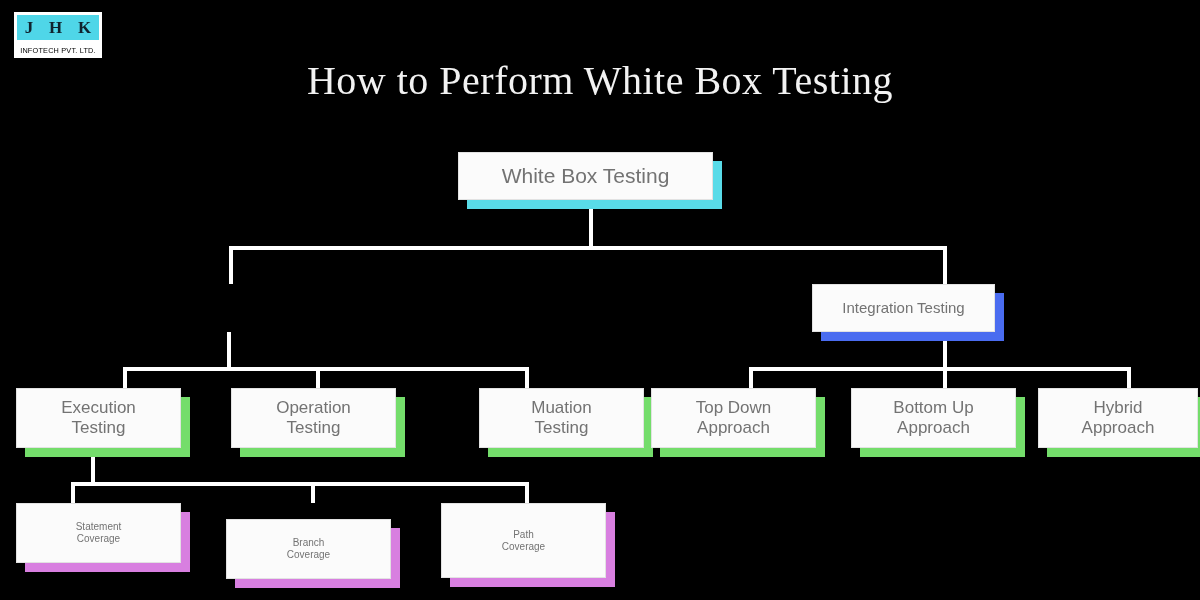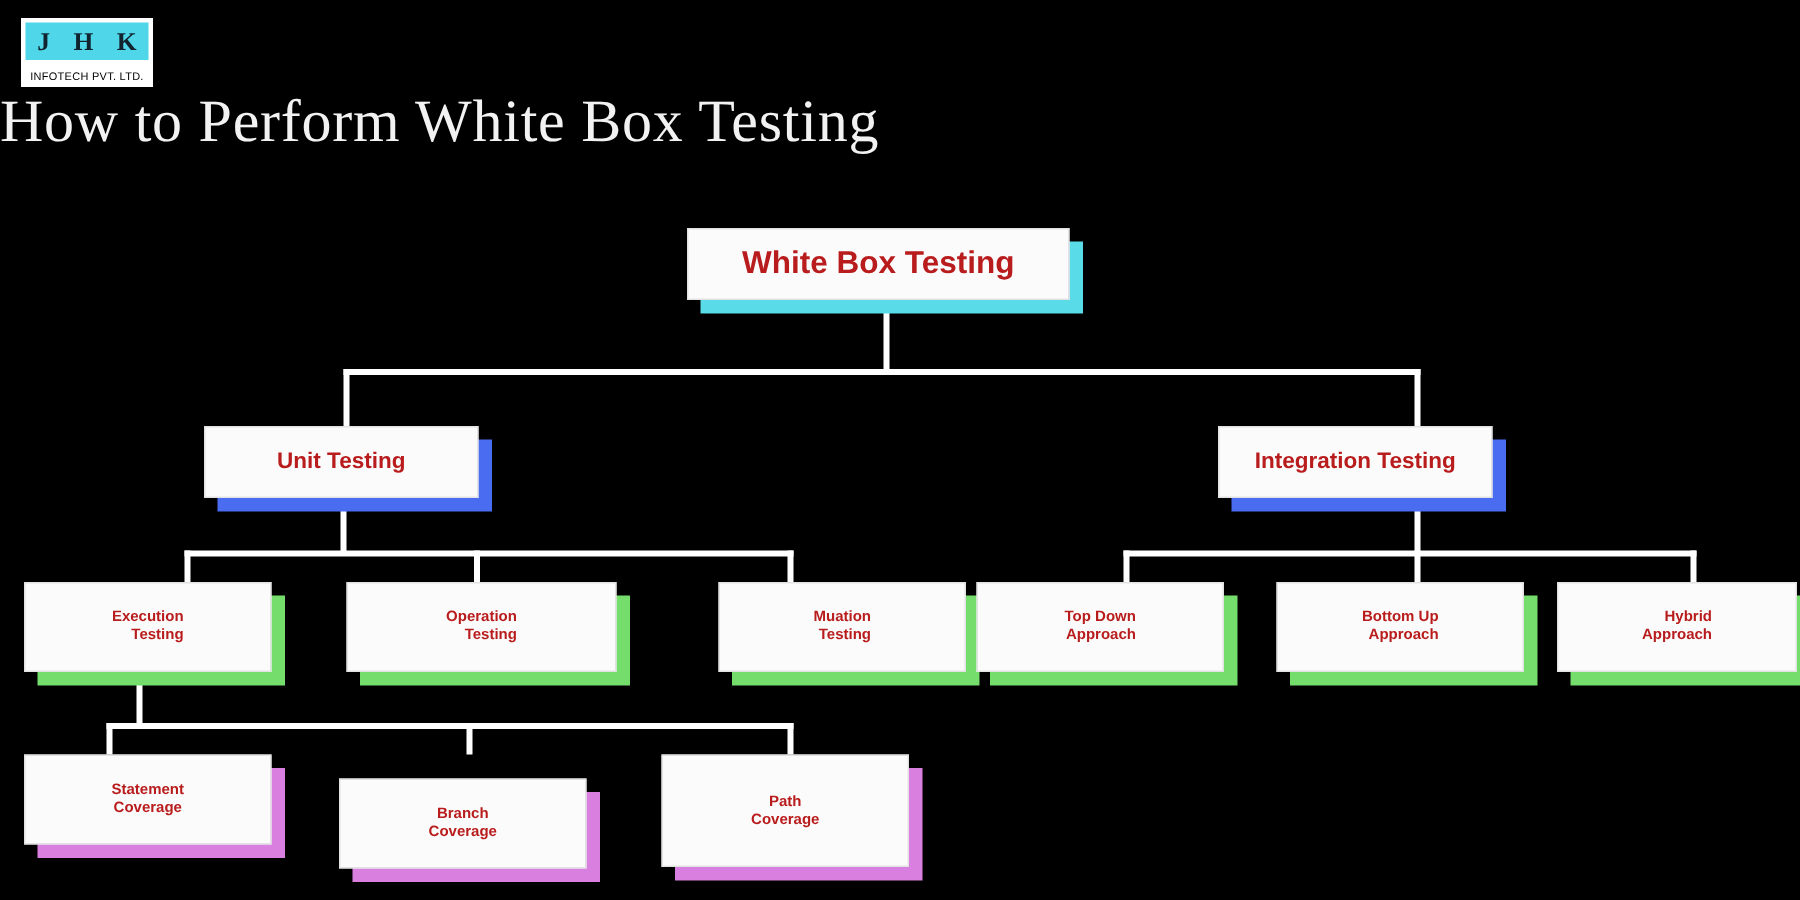--- a/index.html
+++ b/index.html
@@ -59,20 +59,21 @@
     padding-bottom: 2px;
     white-space: nowrap;
   }
 
   
   #title {
     position: absolute;
     left: 0;
     top: 57px;
     width: 1200px;
+    text-align: center;
     font-family: "Liberation Serif", serif;
     font-size: 40px;
     color: #f2f2f2;
     letter-spacing: 0.5px;
     white-space: nowrap;
   }
 
   
   .line {
     position: absolute;
@@ -99,28 +100,28 @@
     left: 0;
     top: 0;
     width: 100%;
     height: 100%;
     background: #fbfbfb;
     box-sizing: border-box;
     display: flex;
     align-items: center;
     justify-content: center;
     text-align: center;
-    color: #b91c1c;
-    font-weight: bold;
+    color: #737373;
+    font-weight: normal;
     line-height: 1.18;
     border: 1px solid #e2e2e2;
   }
   .node.root .face { font-size: 21px; }
   .node.lvl2 .face { font-size: 15px; }
-  .node.lvl3 .face { font-size: 10px; text-align: right; }
+  .node.lvl3 .face { font-size: 17px; }
   .node.lvl4 .face { font-size: 10px; }
 </style>
 </head>
 <body>
 
 <div id="canvas">
 
   <div id="logo">
     <div id="logo-mark">
       <span>J</span>
@@ -157,41 +158,37 @@
   <div class="line h" style="left:71px; top:482px; width:458px;"></div>
   <div class="line v" style="left:71px; top:482px; height:21px;"></div>
   <div class="line v" style="left:311px; top:482px; height:21px;"></div>
   <div class="line v" style="left:525px; top:482px; height:21px;"></div>
 
   <div class="node root" style="left:458px; top:152px; width:255px; height:48px;">
     <div class="shadow" style="background:#59dbe8;"></div>
     <div class="face">White Box Testing</div>
   </div>
 
-  <div class="node lvl2" style="left:136px; top:284px; width:183px; height:48px;">
-    <div class="shadow" style="background:#4a6cf0;"></div>
-    <div class="face">Unit Testing</div>
-  </div>
 
   <div class="node lvl2" style="left:812px; top:284px; width:183px; height:48px;">
     <div class="shadow" style="background:#4a6cf0;"></div>
     <div class="face">Integration Testing</div>
   </div>
 
   <div class="node lvl3" style="left:16px; top:388px; width:165px; height:60px;">
     <div class="shadow" style="background:#74dd6b;"></div>
     <div class="face">
       <div>
         <div>Execution</div>
         <div>Testing</div>
       </div>
     </div>
   </div>
 
-  <div class="node lvl3" style="left:231px; top:388px; width:180px; height:60px;">
+  <div class="node lvl3" style="left:231px; top:388px; width:165px; height:60px;">
     <div class="shadow" style="background:#74dd6b;"></div>
     <div class="face">
       <div>
         <div>Operation</div>
         <div>Testing</div>
       </div>
     </div>
   </div>
 
   <div class="node lvl3" style="left:441px; top:388px; width:165px; height:60px;margin-left:38px;">

